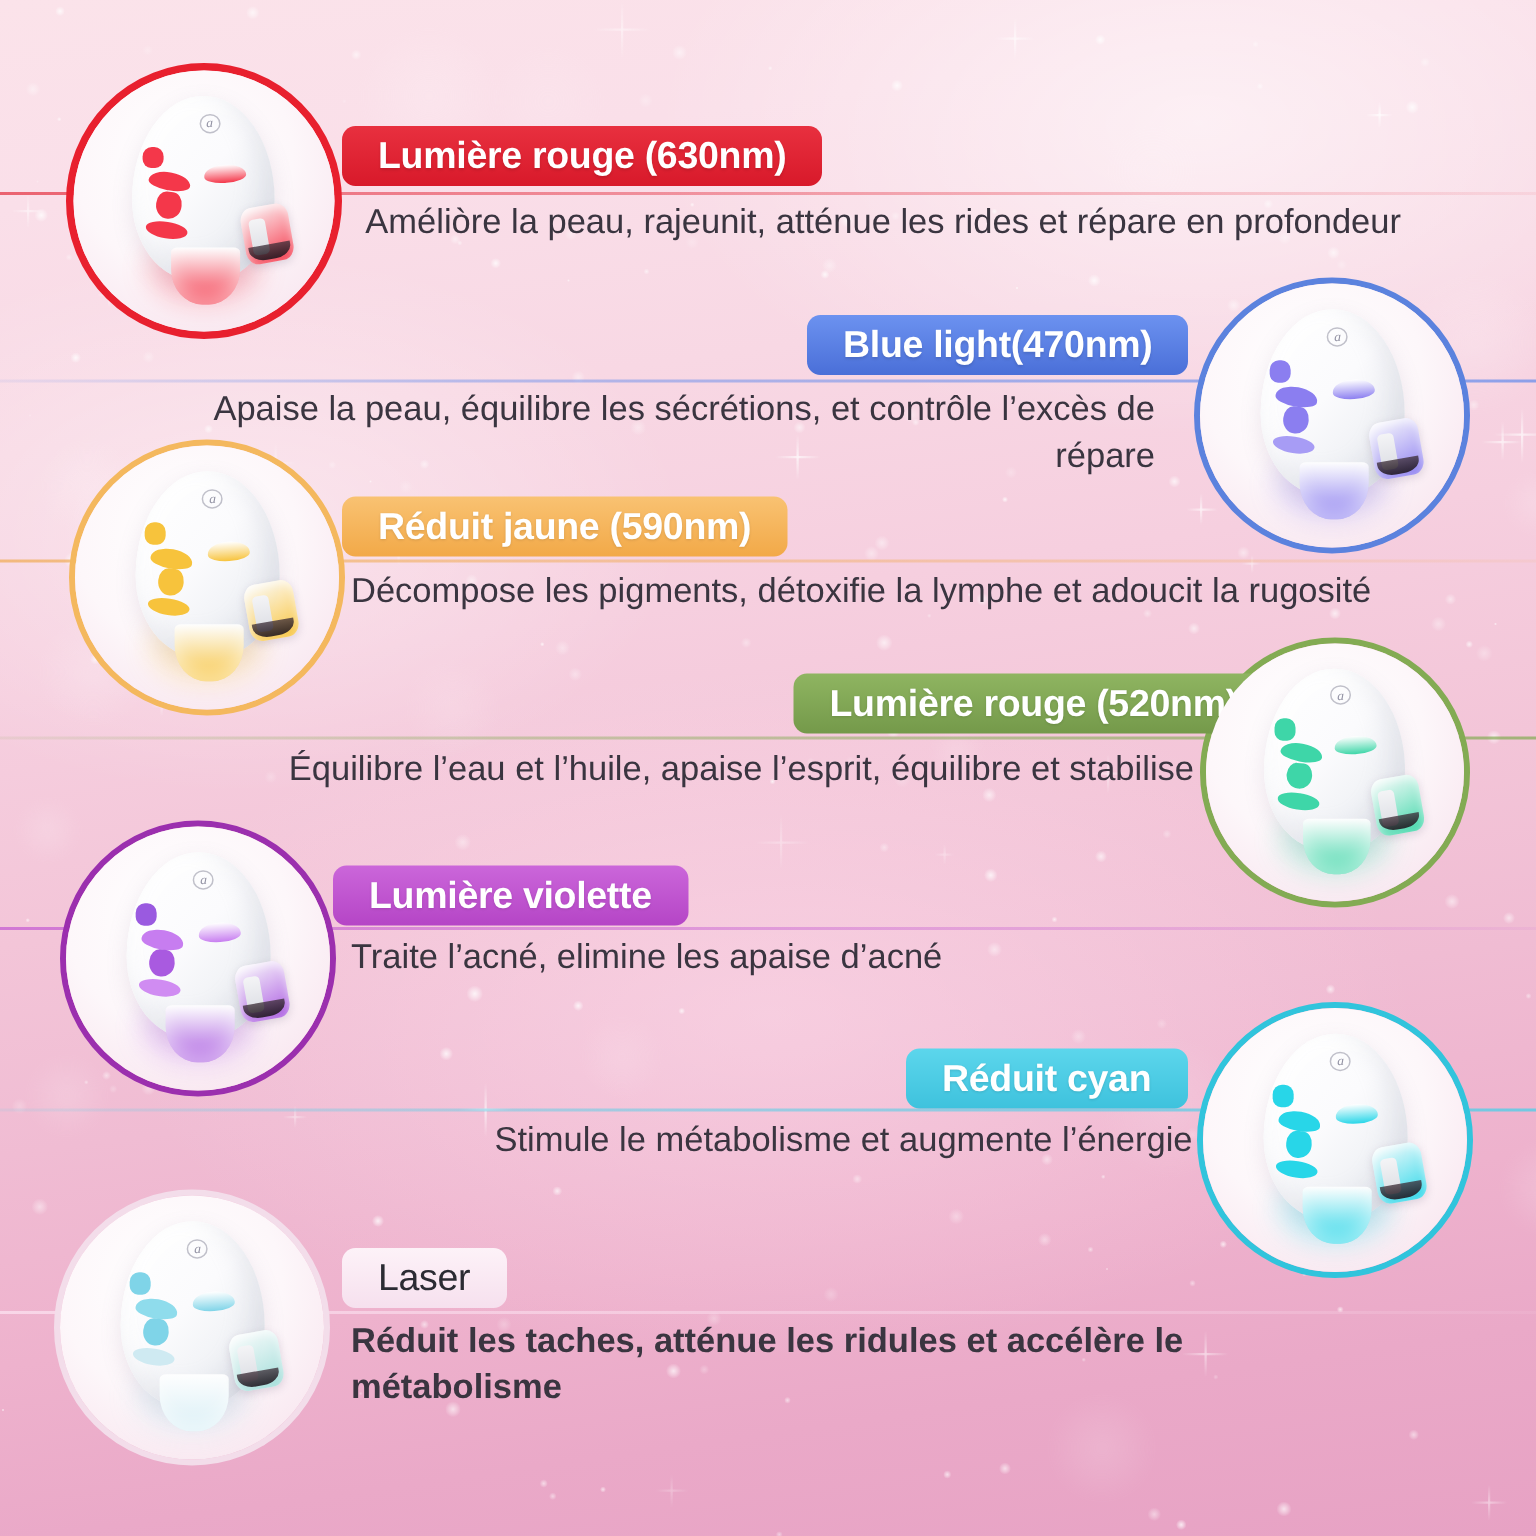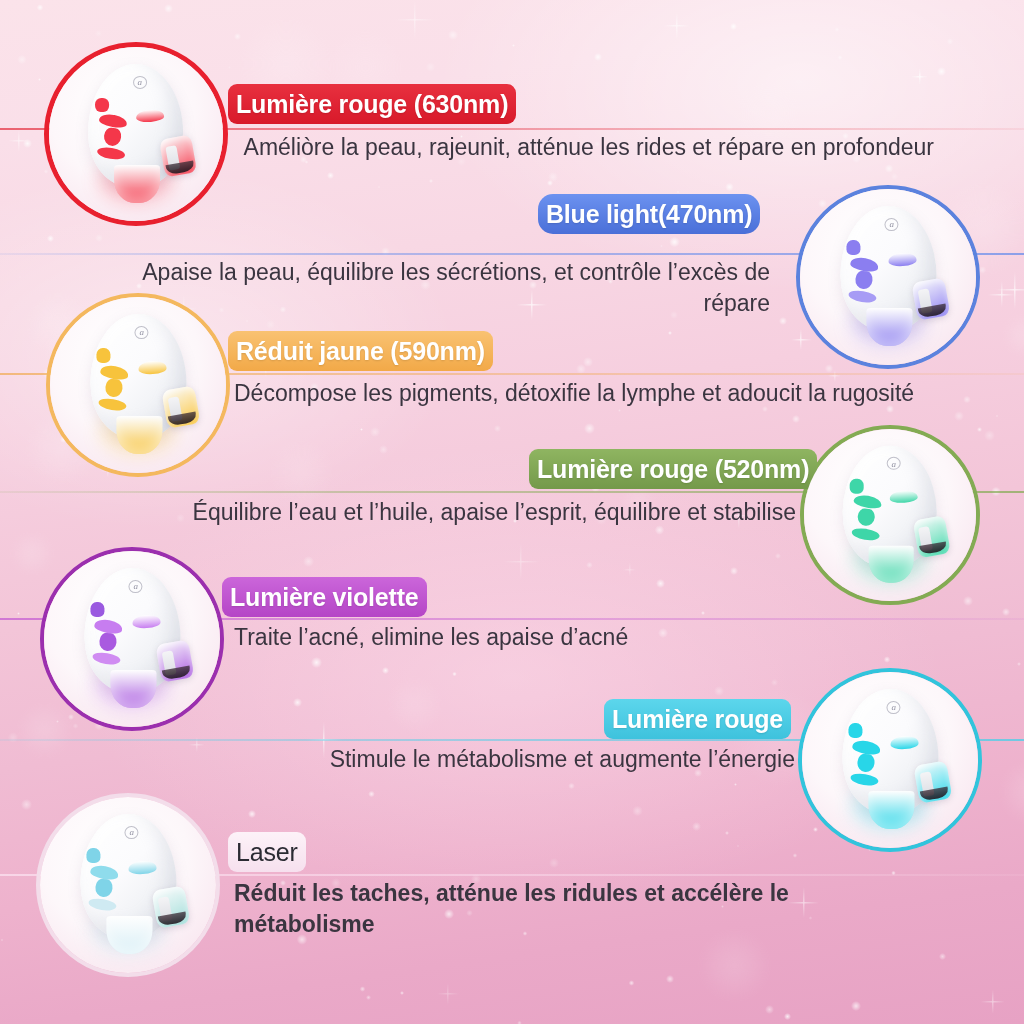--- a/index.html
+++ b/index.html
@@ -60,21 +60,21 @@
     opacity: 0.9;
   }
 
   
   .pill {
     position: absolute;
     display: inline-flex;
     align-items: center;
     justify-content: center;
     height: 40px;
-    padding: 0 8px;
+    padding: 0 24px;
     border-radius: 9px;
     color: #ffffff;
     font-size: 25px;
     font-weight: 600;
     letter-spacing: -0.2px;
     white-space: nowrap;
     z-index: 6;
     text-shadow: 0 1px 2px rgba(0,0,0,0.12);
   }
   .pill.dark-text {
@@ -514,21 +514,21 @@
     <div class="eye right" style="background:linear-gradient(180deg,#ffffff,#8b7ef0);"></div>
     <div class="nose" style="background:#8b7ef0;"></div>
     <div class="mouth" style="background:#a79cf5;"></div>
     <div class="logo">a</div>
     <div class="strap" style="background:linear-gradient(160deg, rgba(255,255,255,0.9), #8b7ef0);">
       <div class="strap-band"></div>
       <div class="strap-dark"></div>
     </div>
   </div>
 </div>
-<div class="pill" style="left:538px; top:194px; background:linear-gradient(180deg,#6c92f0,#4a6fd8);border-radius:15px;">Blue light(470nm)</div>
+<div class="pill" style="left:538px; top:210px; background:linear-gradient(180deg,#6c92f0,#4a6fd8);">Blue light(470nm)</div>
 <div class="desc right" style="left:120px; top:257px; width:650px;">Apaise la peau, équilibre les sécrétions, et contrôle l’excès de
 répare</div>
 
 <div class="mask-ring" style="left:46px; top:293px; width:184px; height:184px; border:4px solid #f4b85e;"></div>
 <div class="mask-circle" style="left:50px; top:297px; width:176px; height:176px;">
   <div class="face">
     <div class="glow" style="background:radial-gradient(ellipse at center, #ffcf55, rgba(255,207,85,0));"></div>
     <div class="face-shell"></div>
     <div class="face-neck" style="background:linear-gradient(180deg, rgba(255,255,255,0.92), #f7c33c);"></div>
     <div class="side-led" style="background:#f7c33c;"></div>
@@ -599,21 +599,21 @@
     <div class="eye right" style="background:linear-gradient(180deg,#ffffff,#28d6e8);"></div>
     <div class="nose" style="background:#28d6e8;"></div>
     <div class="mouth" style="background:#28d6e8;"></div>
     <div class="logo">a</div>
     <div class="strap" style="background:linear-gradient(160deg, rgba(255,255,255,0.9), #28d6e8);">
       <div class="strap-band"></div>
       <div class="strap-dark"></div>
     </div>
   </div>
 </div>
-<div class="pill" style="left:604px; top:699px; background:linear-gradient(180deg,#5cd6ec,#3ec2dd);">Lumière rouge</div>
+<div class="pill" style="left:604px; top:699px; background:linear-gradient(180deg,#5cd6ec,#3ec2dd);">Réduit cyan</div>
 <div class="desc right" style="left:250px; top:744px; width:545px;">Stimule le métabolisme et augmente l’énergie</div>
 
 <div class="mask-ring" style="left:36px; top:793px; width:184px; height:184px; border:4px solid #f3ddea;"></div>
 <div class="mask-circle" style="left:40px; top:797px; width:176px; height:176px;">
   <div class="face">
     <div class="glow" style="background:radial-gradient(ellipse at center, #b9e6f2, rgba(185,230,242,0));"></div>
     <div class="face-shell"></div>
     <div class="face-neck" style="background:linear-gradient(180deg, rgba(255,255,255,0.95), #d8eff6);"></div>
     <div class="side-led" style="background:#7fd4e8;"></div>
     <div class="eye left" style="background:#8fdcec;"></div>

